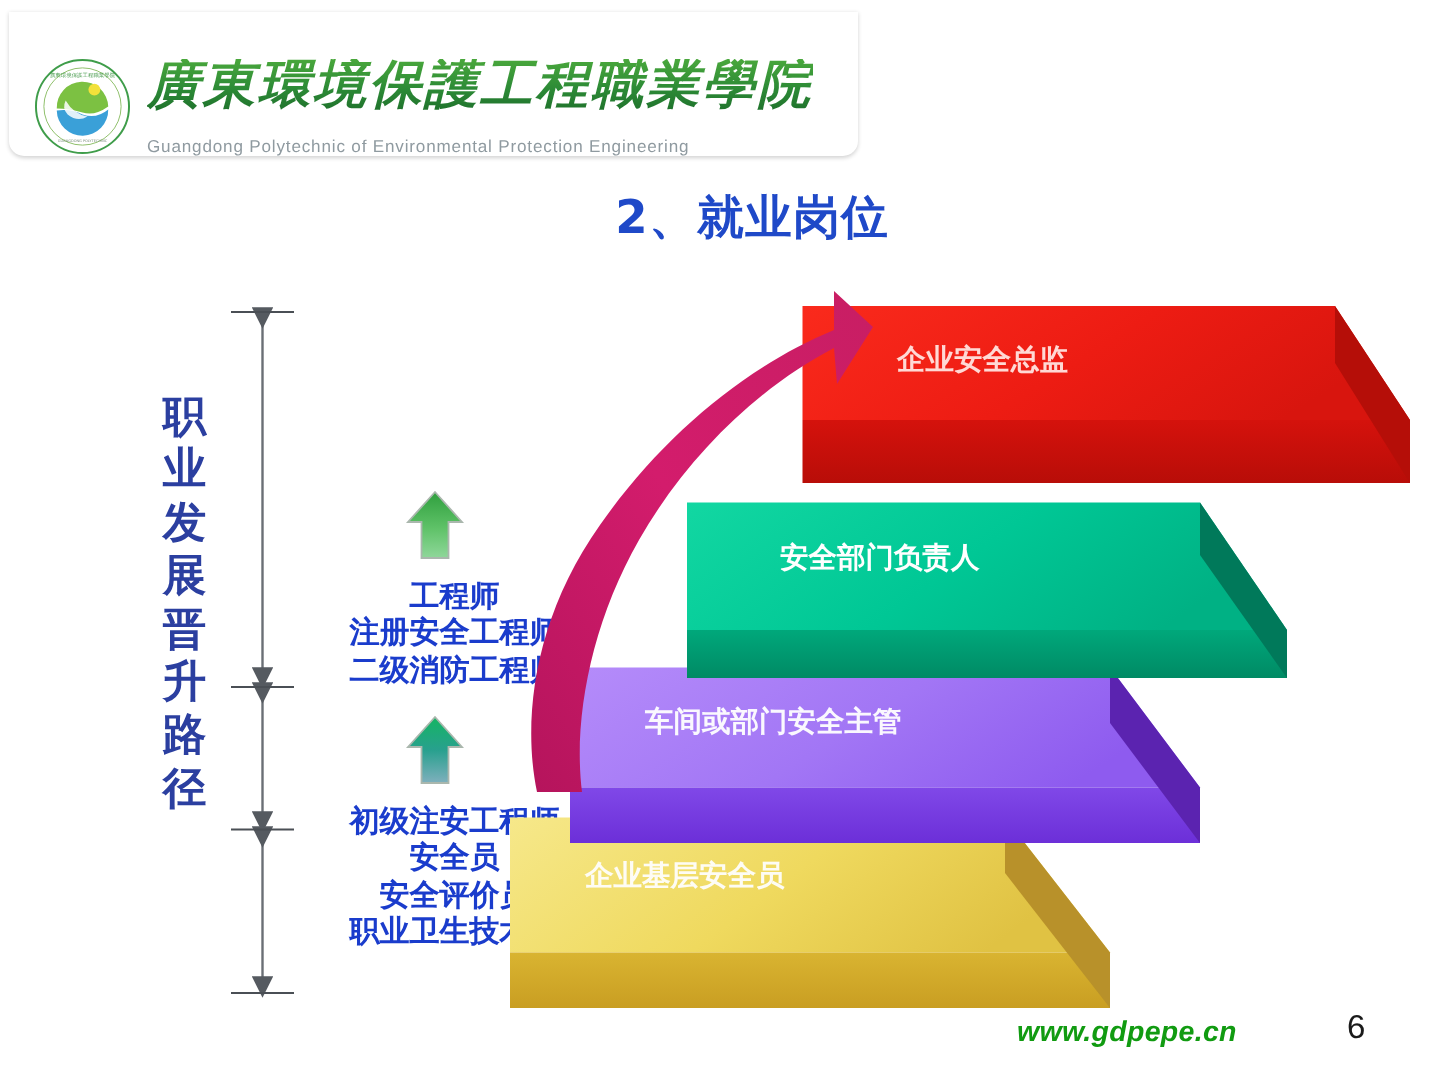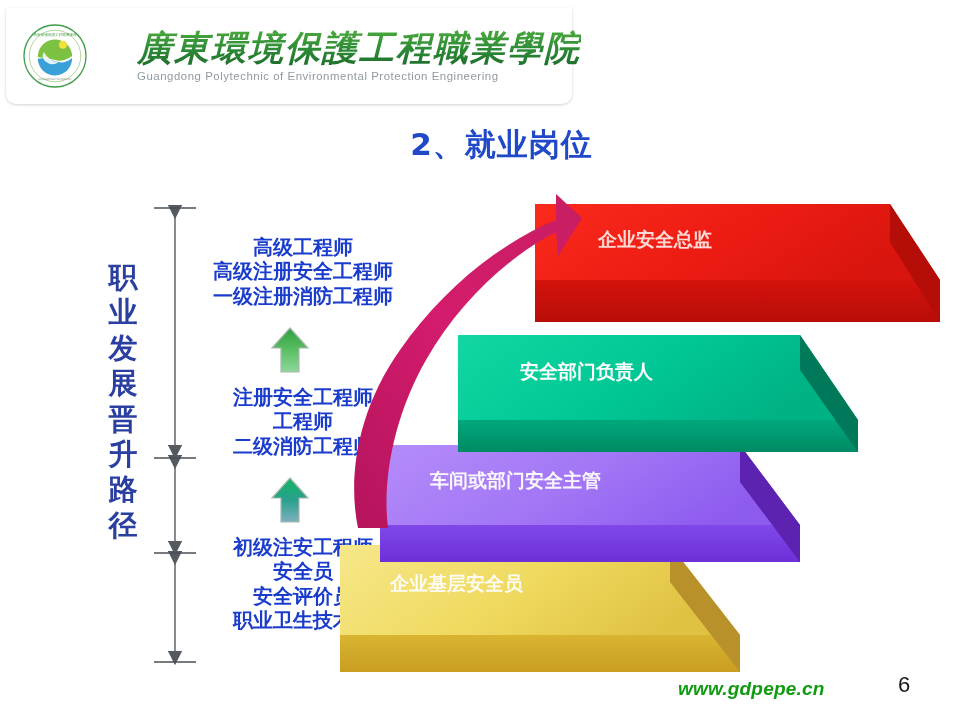--- a/index.html
+++ b/index.html
@@ -19,22 +19,21 @@
   #logo-band {
     position: absolute;
     left: 6px;
     top: 8px;
     width: 566px;
     height: 96px;
     background: #ffffff;
     border-radius: 0 0 10px 10px;
     box-shadow: 0 1px 3px rgba(0,0,0,0.18);
     display: flex;
-    align-items: center;
-    gap: 39px;
+    align-items: flex-end;
   }
   #logo-emblem {
     width: 66px;
     height: 66px;
     margin-left: 16px;
     flex: 0 0 auto;
   }
   #logo-text-wrap {
     margin-left: 10px;
     display: flex;
@@ -49,21 +48,21 @@
     letter-spacing: 2px;
     line-height: 1.05;
     color: #2e9e3f;
     background: linear-gradient(180deg, #4aa83c 0%, #2c8a36 55%, #1e6f2b 100%);
     -webkit-background-clip: text;
     background-clip: text;
     -webkit-text-fill-color: transparent;
     white-space: nowrap;
   }
   #logo-en {
-    margin-top: 4px;
+    margin-top: 16px;
     font-size: 11.4px;
     letter-spacing: 0.55px;
     color: #8f9aa0;
     white-space: nowrap;
   }
 
   
   #slide-title {
     position: absolute;
     left: 0;
@@ -206,29 +205,24 @@
     <span>职</span>
     <span>业</span>
     <span>发</span>
     <span>展</span>
     <span>晋</span>
     <span>升</span>
     <span>路</span>
     <span>径</span>
   </div>
 
-  <div id="role-top" class="role-group">
-    <span>高级工程师</span>
-    <span>高级注册安全工程师</span>
-    <span>一级注册消防工程师</span>
-  </div>
 
   <div id="role-mid" class="role-group">
+    <span>工程师</span>
     <span>注册安全工程师</span>
-    <span>工程师</span>
     <span>二级消防工程师</span>
   </div>
 
   <div id="role-bottom" class="role-group">
     <span>初级注安工程师</span>
     <span>安全员</span>
     <span>安全评价员</span>
     <span>职业卫生技术员</span>
   </div>
 

